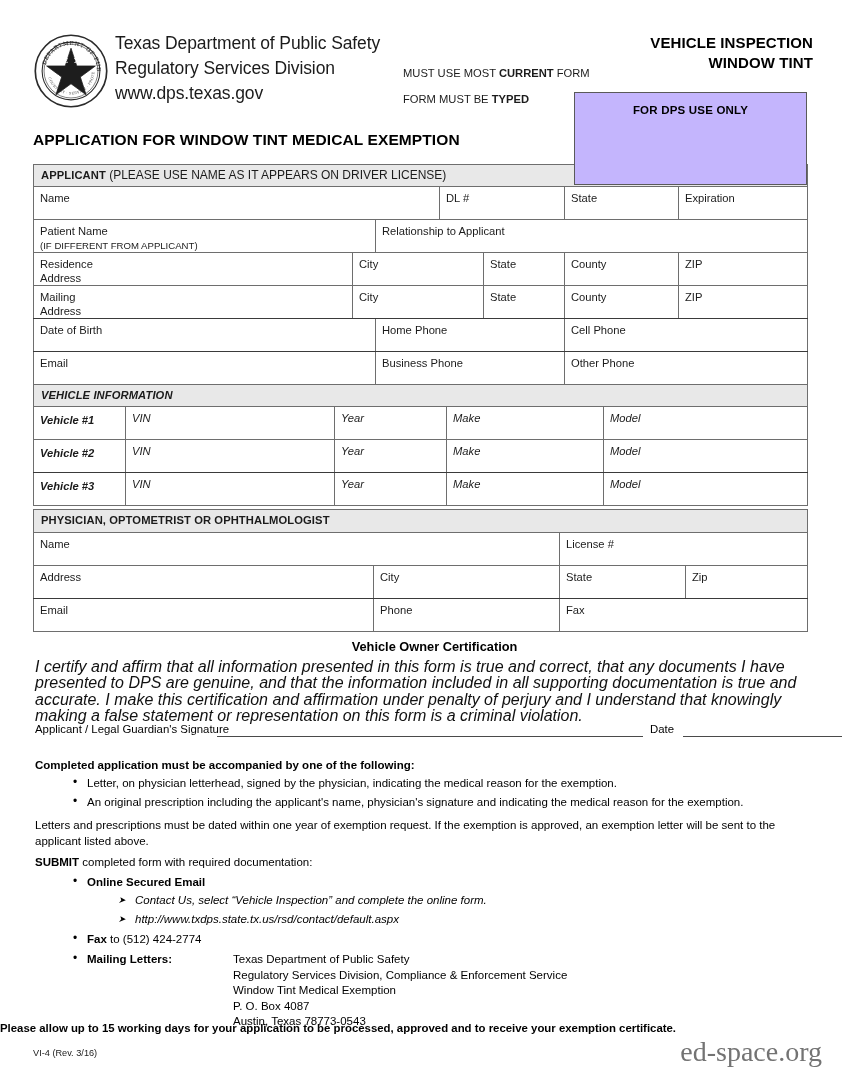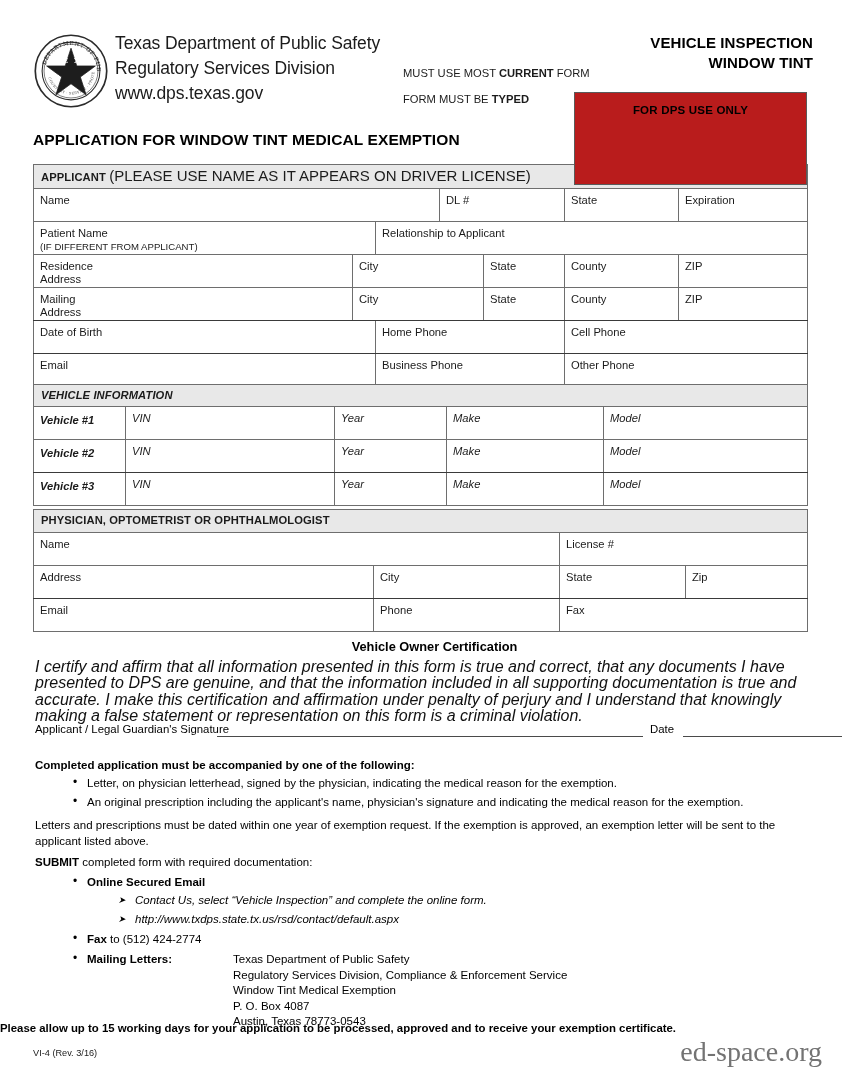--- a/index.html
+++ b/index.html
@@ -25,21 +25,21 @@
   .notice-block { position: absolute; left: 370px; top: 29px; }
   .notice-line { font-size: 11.2px; line-height: 26px; color: #1b1b1b; }
   .notice-line b { font-weight: bold; }
 
   .form-title { position: absolute; right: 0px; top: 2px; text-align: right; }
   .form-title div { font-size: 15px; font-weight: bold; line-height: 20px; letter-spacing: 0.1px; }
 
   
   .dps-box {
     position: absolute; left: 574px; top: 92px; width: 233px; height: 93px;
-    background: #b91c1c; border: 1.2px solid #5a5a5a; z-index: 5;
+    background: #c4b5fd; border: 1.2px solid #5a5a5a; z-index: 5;
   }
   .dps-box span {
     display: block; text-align: center; margin-top: 11px;
     font-size: 11.5px; font-weight: bold; letter-spacing: 0.2px;
   }
 
   
   .app-title {
     position: absolute; left: 33px; top: 131px;
     font-size: 15.5px; font-weight: bold; letter-spacing: 0.1px;
@@ -56,21 +56,21 @@
     color: #1b1b1b;
   }
   .tbl td.tall { height: 33px; }
   .secbar {
     background: #e8e8e8;
     font-size: 12.5px;
     font-weight: bold;
     padding: 4px 0 3px 7px !important;
     letter-spacing: 0.1px;
   }
-  .secbar .sub { font-weight: normal; font-size: 15px; letter-spacing: 0; }
+  .secbar .sub { font-weight: normal; font-size: 12px; letter-spacing: 0; }
   .two-line { line-height: 13.5px; }
   .sm { font-size: 9.6px; }
   .vlabel { font-size: 12px; font-weight: bold; padding-top: 7px !important; }
   .thickbottom { border-bottom: 1.6px solid #3a3a3a !important; }
 
   
   .cert-title {
     position: absolute; left: 0; top: 639px; width: 844px; text-align: center;
     font-size: 12.8px; font-weight: bold; padding-left: 25px;
   }

